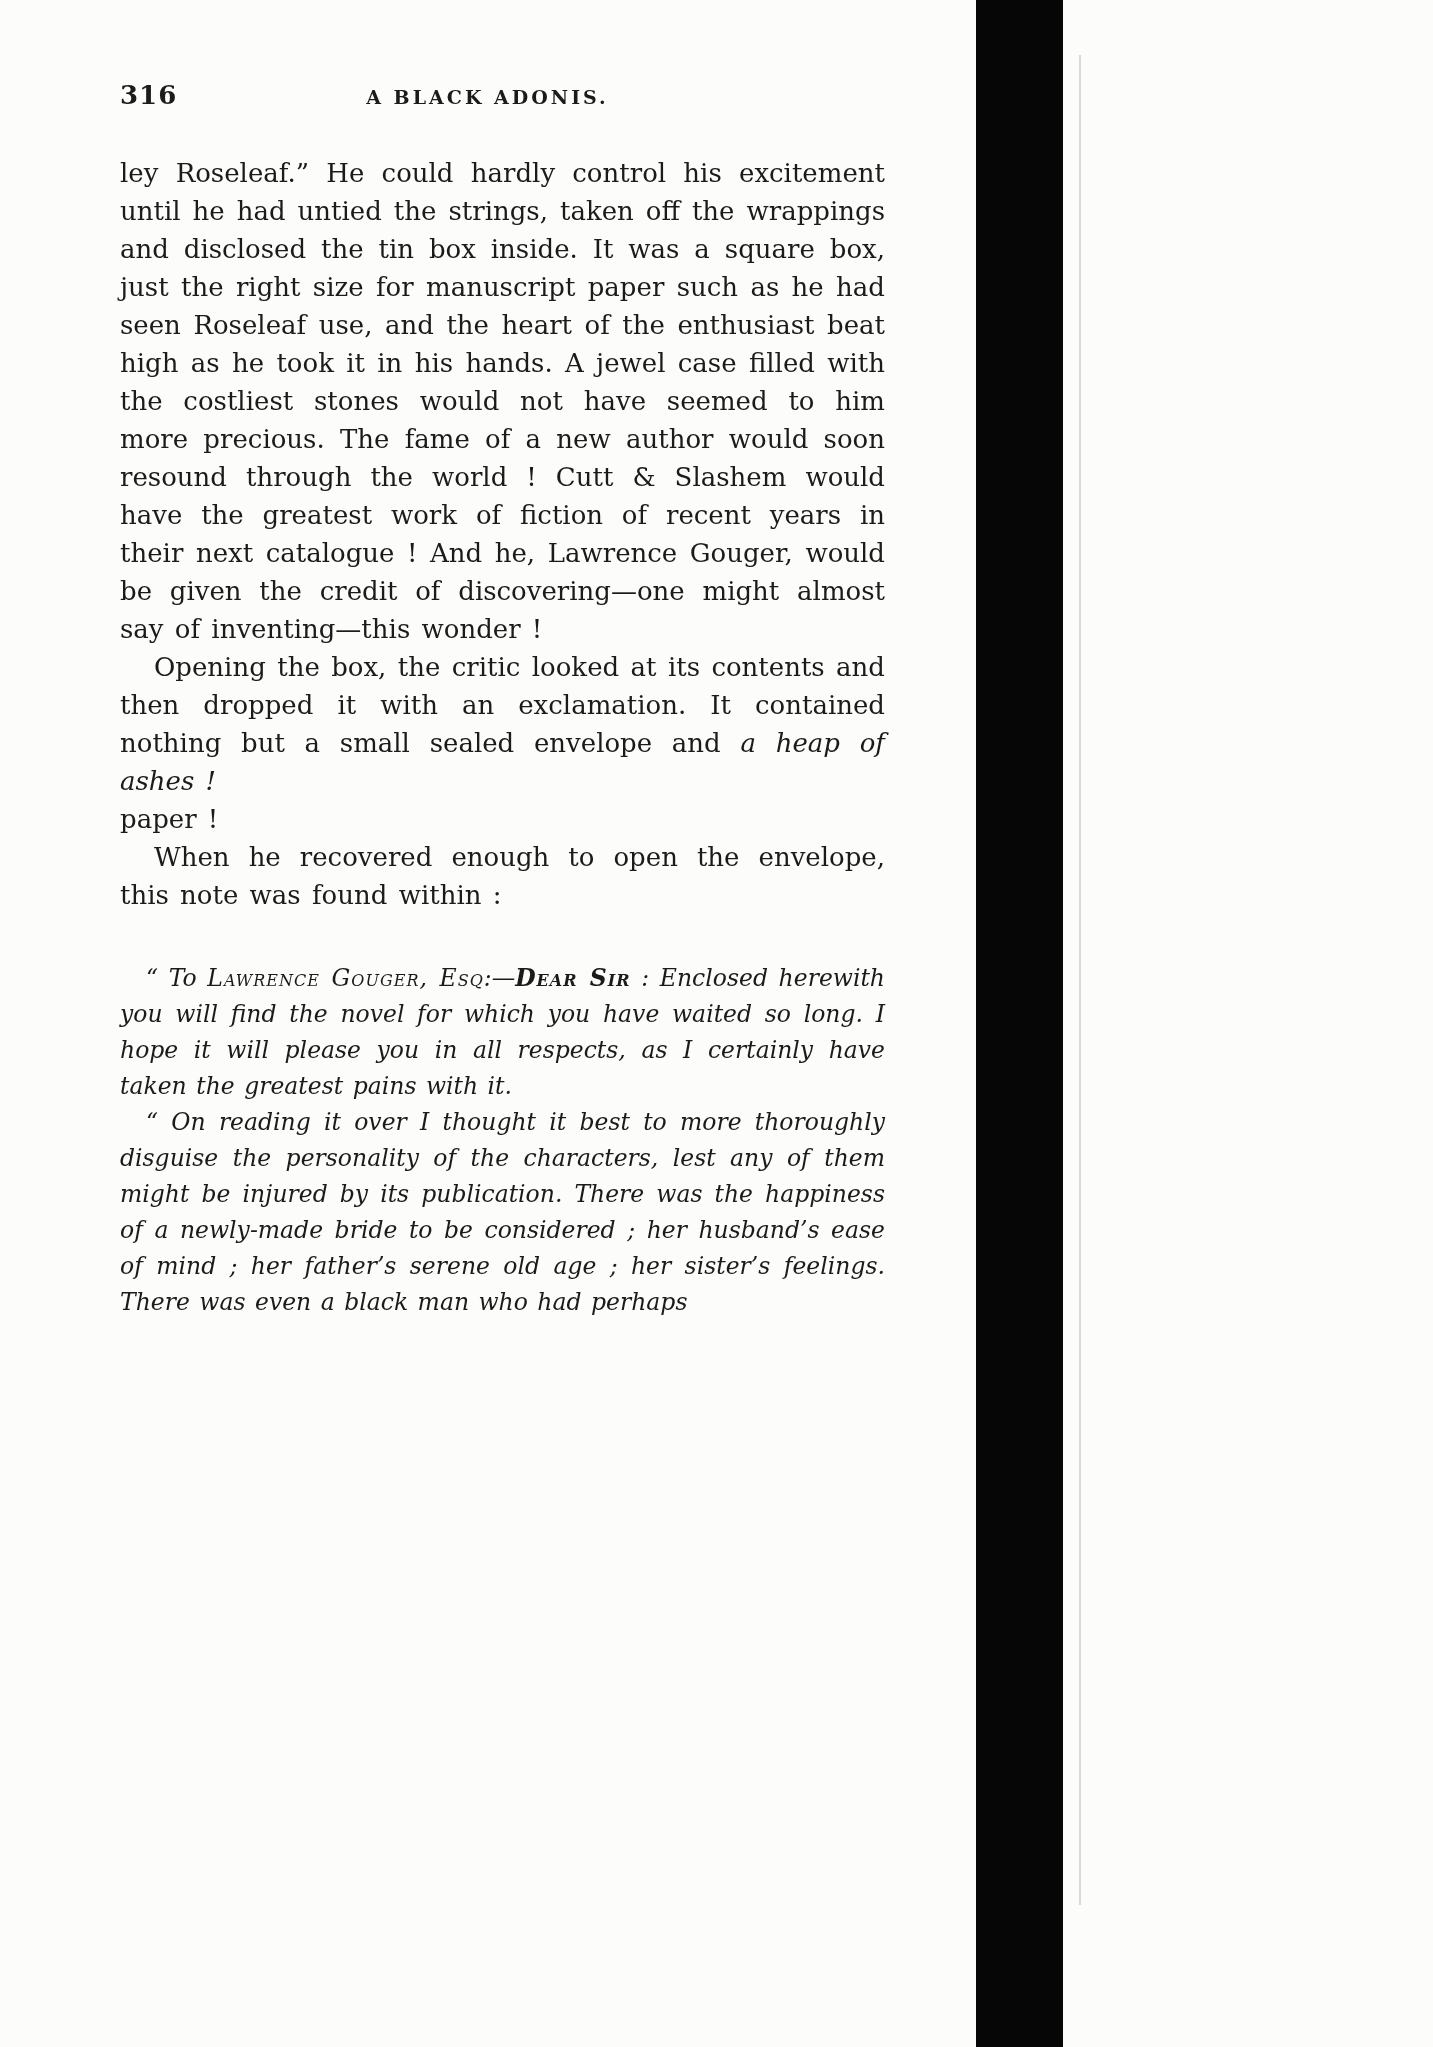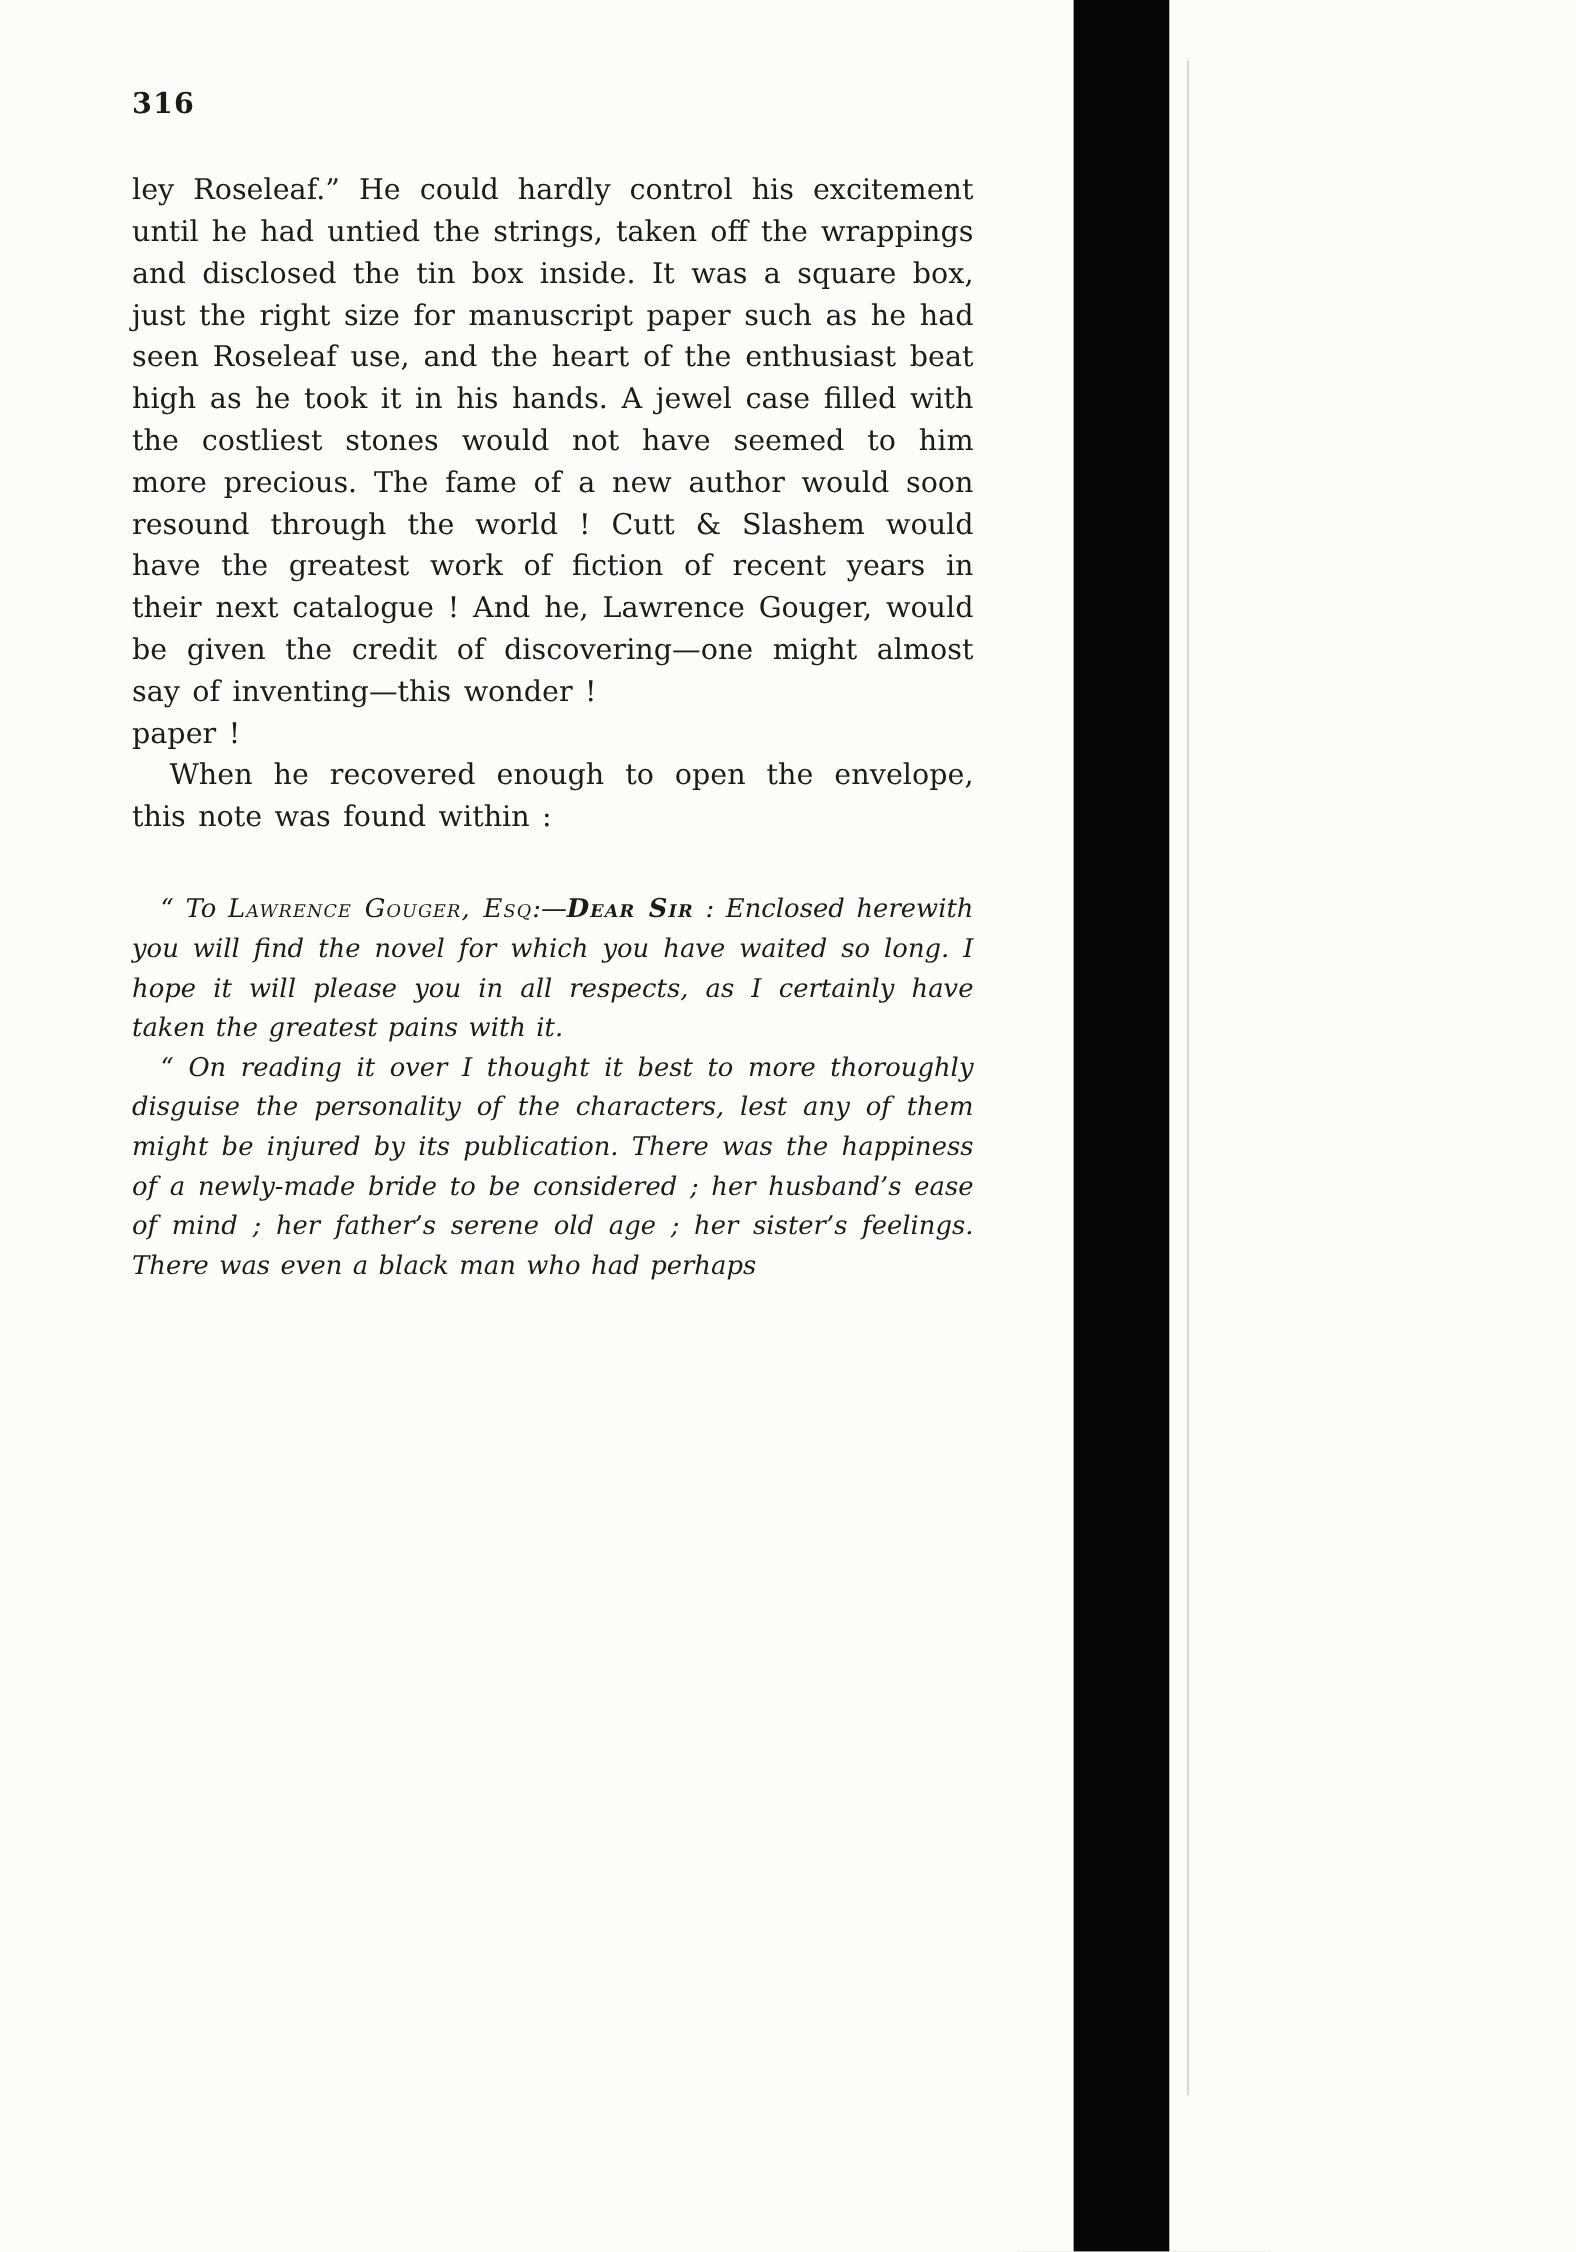--- a/index.html
+++ b/index.html
@@ -109,26 +109,28 @@
 </style>
 </head>
 <body>
 
 <div class="scan">
 
   <div class="content">
 
     <div class="header-row">
       <span class="page-number">316</span>
+      <span class="running-title">A BLACK ADONIS.</span>
     </div>
 
     <div class="body-text">
 
       <p class="para no-indent">ley Roseleaf.”  He could hardly control his excitement until he had untied the strings, taken off the wrappings and disclosed the tin box inside.  It was a square box, just the right size for manuscript paper such as he had seen Roseleaf use, and the heart of the enthusiast beat high as he took it in his hands.  A jewel case filled with the costliest stones would not have seemed to him more precious.  The fame of a new author would soon resound through the world !  Cutt &amp; Slashem would have the greatest work of fiction of recent years in their next catalogue !  And he, Lawrence Gouger, would be given the credit of discovering—one might almost say of inventing—this wonder !</p>
 
+      <p class="para"><span>Opening the box, the critic looked at its contents and then dropped it with an exclamation.  It contained nothing but a small sealed envelope and </span><span class="italic">a heap of ashes !</span></p>
 
       <p class="para">
           <span class="line flush">paper !</span>
         </p>
 
       <p class="para">When he recovered enough to open the envelope, this note was found within :</p>
 
     </div>
 
     <div class="letter">

